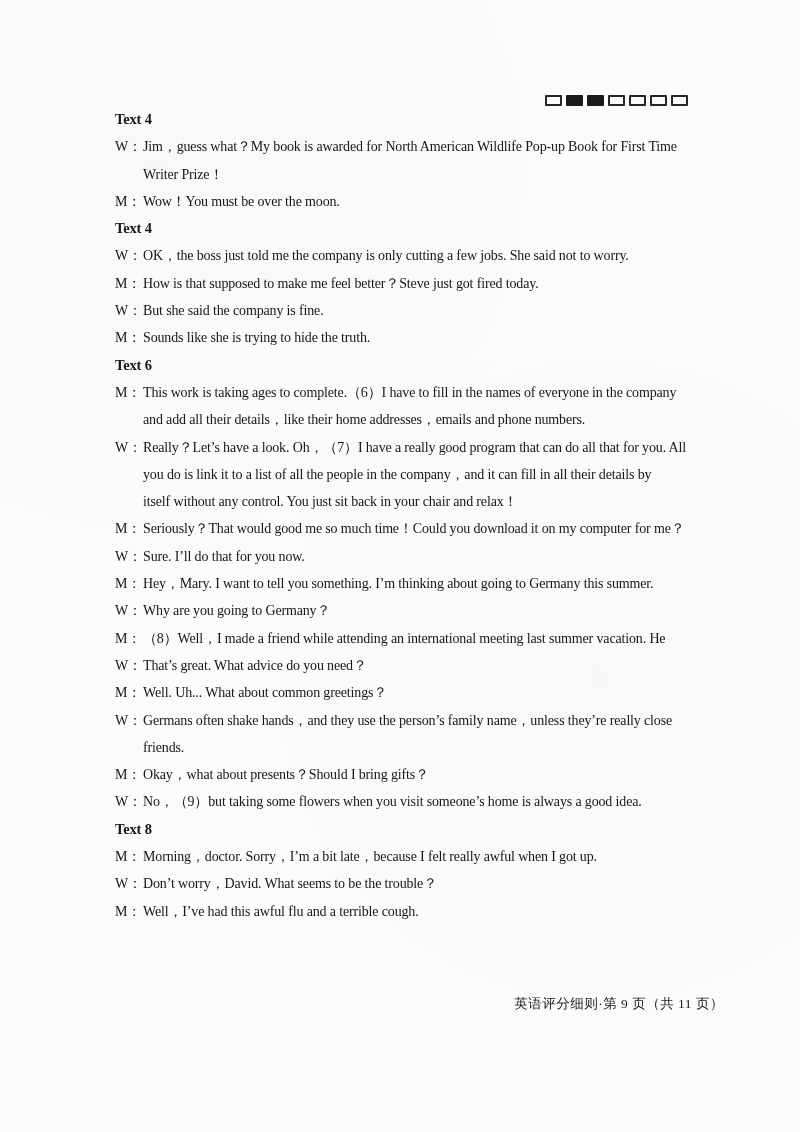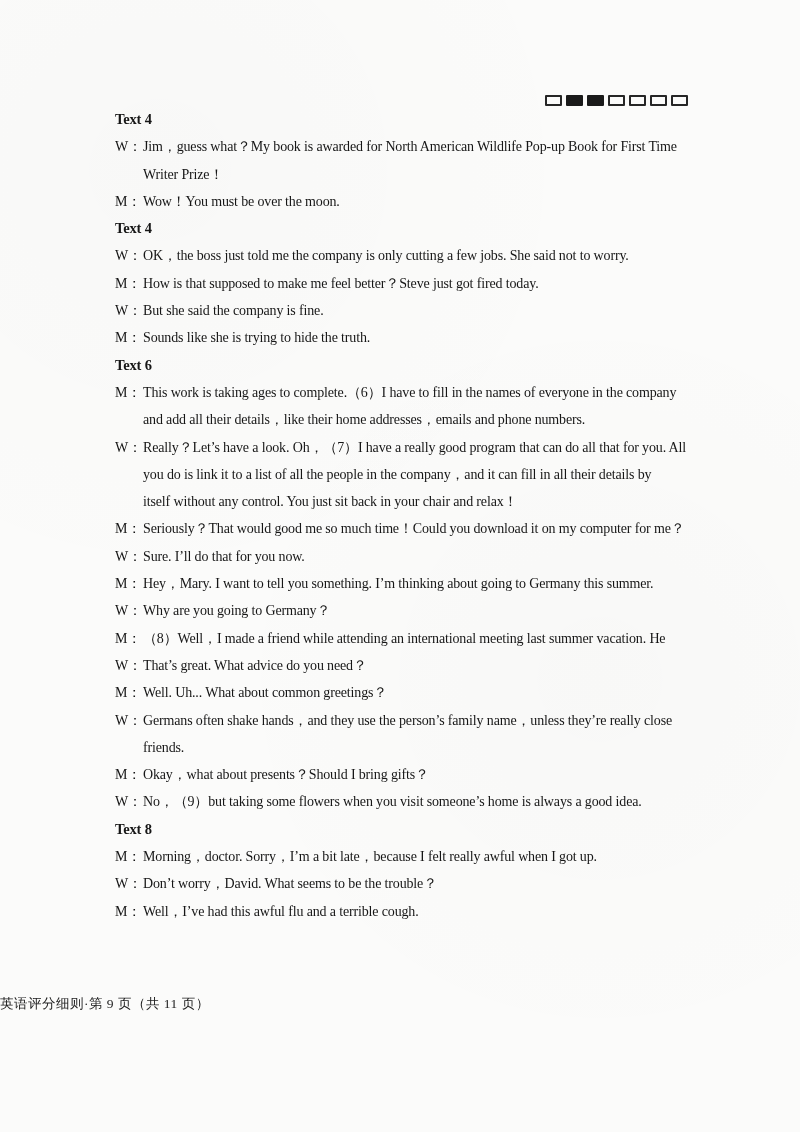--- a/index.html
+++ b/index.html
@@ -38,21 +38,21 @@
   .section-title {
     font-weight: bold;
     font-size: 14.5px;
     white-space: nowrap;
   }
   .dialogue-line { position: relative; padding-left: 28px; }
   .speaker { position: absolute; left: 0; top: 0; }
   .part { white-space: nowrap; }
   .footer {
     position: absolute; top: 995px; left: 0; width: 724px;
-    text-align: left;
+    text-align: right;
     font-size: 13.5px;
     color: #222;
     letter-spacing: 0.5px;
   }
 </style>
 </head>
 <body>
 
 <div class="page">
 

